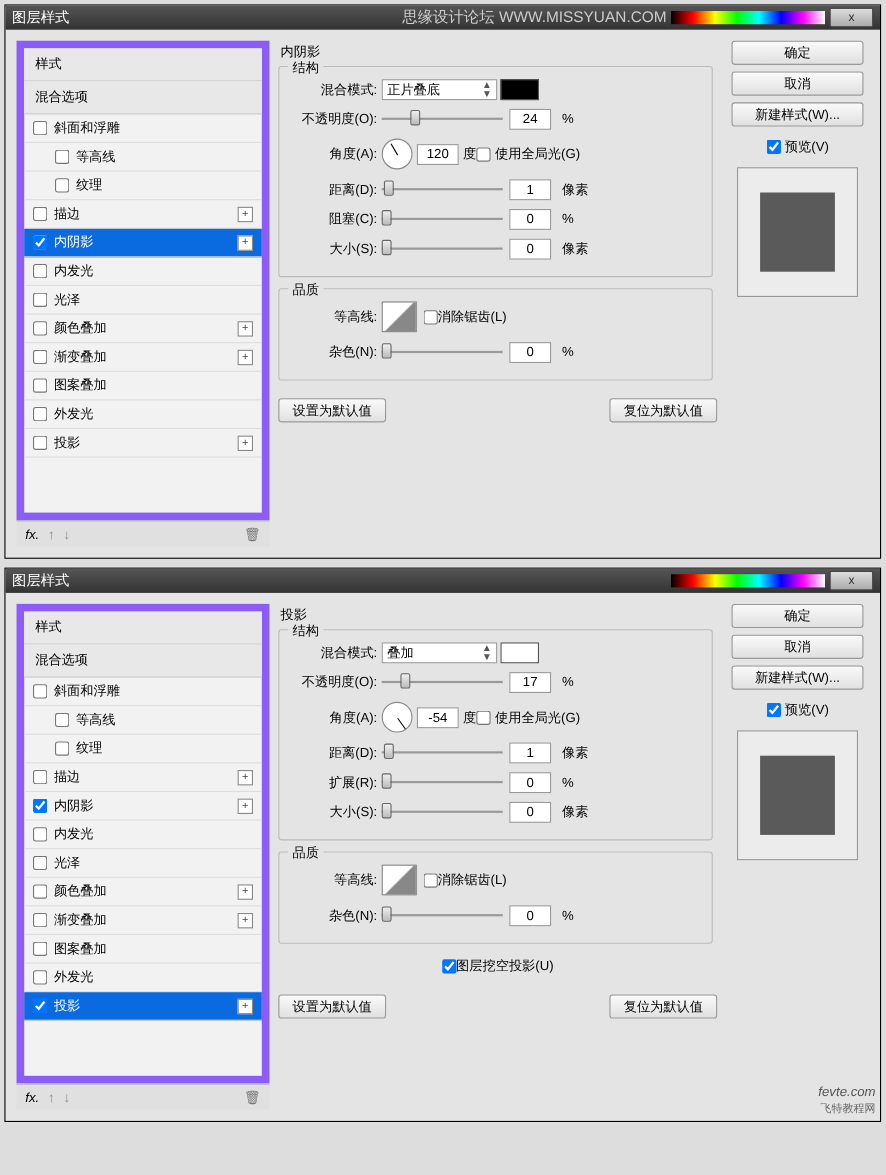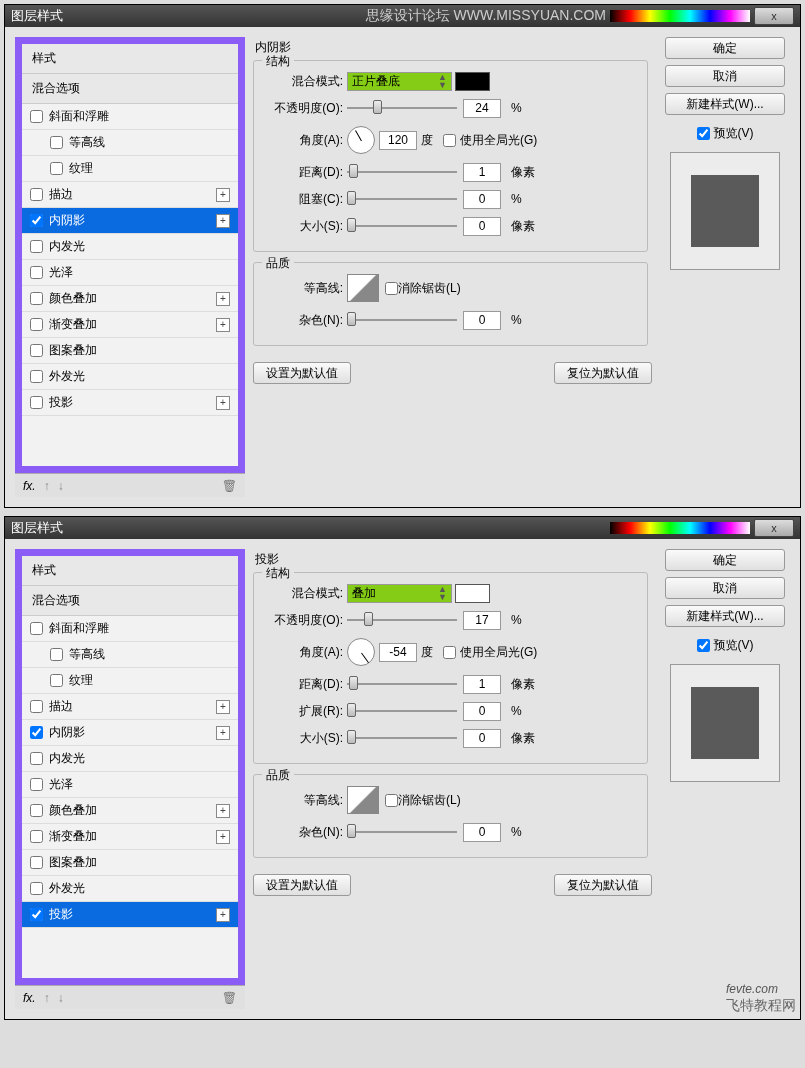--- a/index.html
+++ b/index.html
@@ -24,42 +24,42 @@
 .list-footer{height:24px;border-top:1px solid #aaa;display:flex;align-items:center;padding:0 8px;background:#e0e0e0;gap:8px}
 .list-footer .fx{font-style:italic;font-weight:normal}
 .arrow{color:#888}
 .trash-icon{margin-left:auto;color:#777}
 .col-mid{flex:1}
 .col-mid .title{padding:2px 0 4px 2px}
 .group{border:1px solid #bbb;border-radius:3px;margin:0 4px 10px 0;padding:10px 8px 8px 8px;position:relative}
 .group .legend{position:absolute;top:-8px;left:8px;background:#e4e4e4;padding:0 4px;font-size:12px}
 .row{display:flex;align-items:center;margin-bottom:7px;height:20px}
 .row .lbl{width:85px;text-align:right;padding-right:4px}
-.select{width:105px;height:19px;border:1px solid #999;background:#84cc16;display:flex;align-items:center;padding:0 4px;justify-content:space-between}
+.select{width:105px;height:19px;border:1px solid #999;background:#ffffff;display:flex;align-items:center;padding:0 4px;justify-content:space-between}
 .select .arr{font-size:9px;line-height:8px;color:#555}
 .swatch{width:35px;height:19px;border:1px solid #555;margin-left:3px}
 .slider-input{display:flex;align-items:center;flex:1;gap:6px}
 .slider{flex:0 0 110px;height:4px;position:relative;display:flex;align-items:center}
 .slider-track{height:2px;background:#999;width:100%}
 .slider-thumb{position:absolute;width:9px;height:14px;background:linear-gradient(to bottom,#eee,#bbb);border:1px solid #666;border-radius:2px;top:-6px}
 .num{width:38px;height:19px;border:1px solid #999;background:#fff;text-align:center;line-height:17px}
 .unit{margin-left:4px}
 .angle-dial{width:28px;height:28px;border:1px solid #888;border-radius:50%;background:#fff;position:relative;margin-right:4px}
 .angle-line{position:absolute;width:1px;height:12px;background:#000;left:50%;top:2px;transform-origin:bottom}
-.cb{margin-left:10px;display:flex;align-items:center;gap:4px}
+.cb{margin-left:0;display:flex;align-items:center;gap:4px}
 .contour{width:32px;height:28px;border:1px solid #888;background:linear-gradient(135deg,#fff 0%,#fff 48%,#888 52%,#888 100%);margin-right:6px}
 .btnrow{display:flex;gap:8px;justify-content:space-between;margin-top:16px}
 .btn{height:22px;border:1px solid #999;background:linear-gradient(to bottom,#fafafa,#e0e0e0);border-radius:3px;padding:0 12px;line-height:20px;text-align:center;cursor:pointer}
 .col-right{width:130px;display:flex;flex-direction:column;gap:6px;align-items:stretch}
 .col-right .btn{width:120px;margin:0 auto}
 .preview-cb{display:flex;align-items:center;gap:4px;justify-content:center;margin:4px 0}
 .preview-box{width:110px;height:118px;border:1px solid #999;background:#ececec;display:flex;align-items:center;justify-content:center;margin:0 auto}
 .preview-sq{width:68px;height:72px;background:#5a5a5a}
 .footer-wm{position:absolute;right:4px;bottom:4px;font-style:italic;font-size:16px;color:#555}
-.footer-wm .sub{font-size:14px;display:block;text-align:right;color:#666;font-style:normal}
+.footer-wm .sub{font-size:10px;display:block;text-align:right;color:#666;font-style:normal}
 </style>
 </head>
 <body>
 
 <div id="root">
     <div class="dialog">
       <div class="titlebar">
         <div class="left">图层样式</div>
         <div class="right">
           <span class="watermark">思缘设计论坛 WWW.MISSYUAN.COM</span>
@@ -398,20 +398,24 @@
               <div class="slider-input">
                 <div class="slider">
                   <div class="slider-track"></div>
                   <div class="slider-thumb" style="left: 0%;"></div>
                 </div>
                 <div class="num">0</div>
                 <span class="unit">%</span>
               </div>
             </div>
           </div>
+          <div class="row" style="justify-content: center;">
+            <input type="checkbox" checked="" style="">
+            <span> 图层挖空投影(U)</span>
+          </div>
           <div class="btnrow">
             <div class="btn">设置为默认值</div>
             <div class="btn">复位为默认值</div>
           </div>
         </div>
         <div class="col-right">
           <div class="btn">确定</div>
           <div class="btn">取消</div>
           <div class="btn">新建样式(W)...</div>
           <div class="preview-cb">

